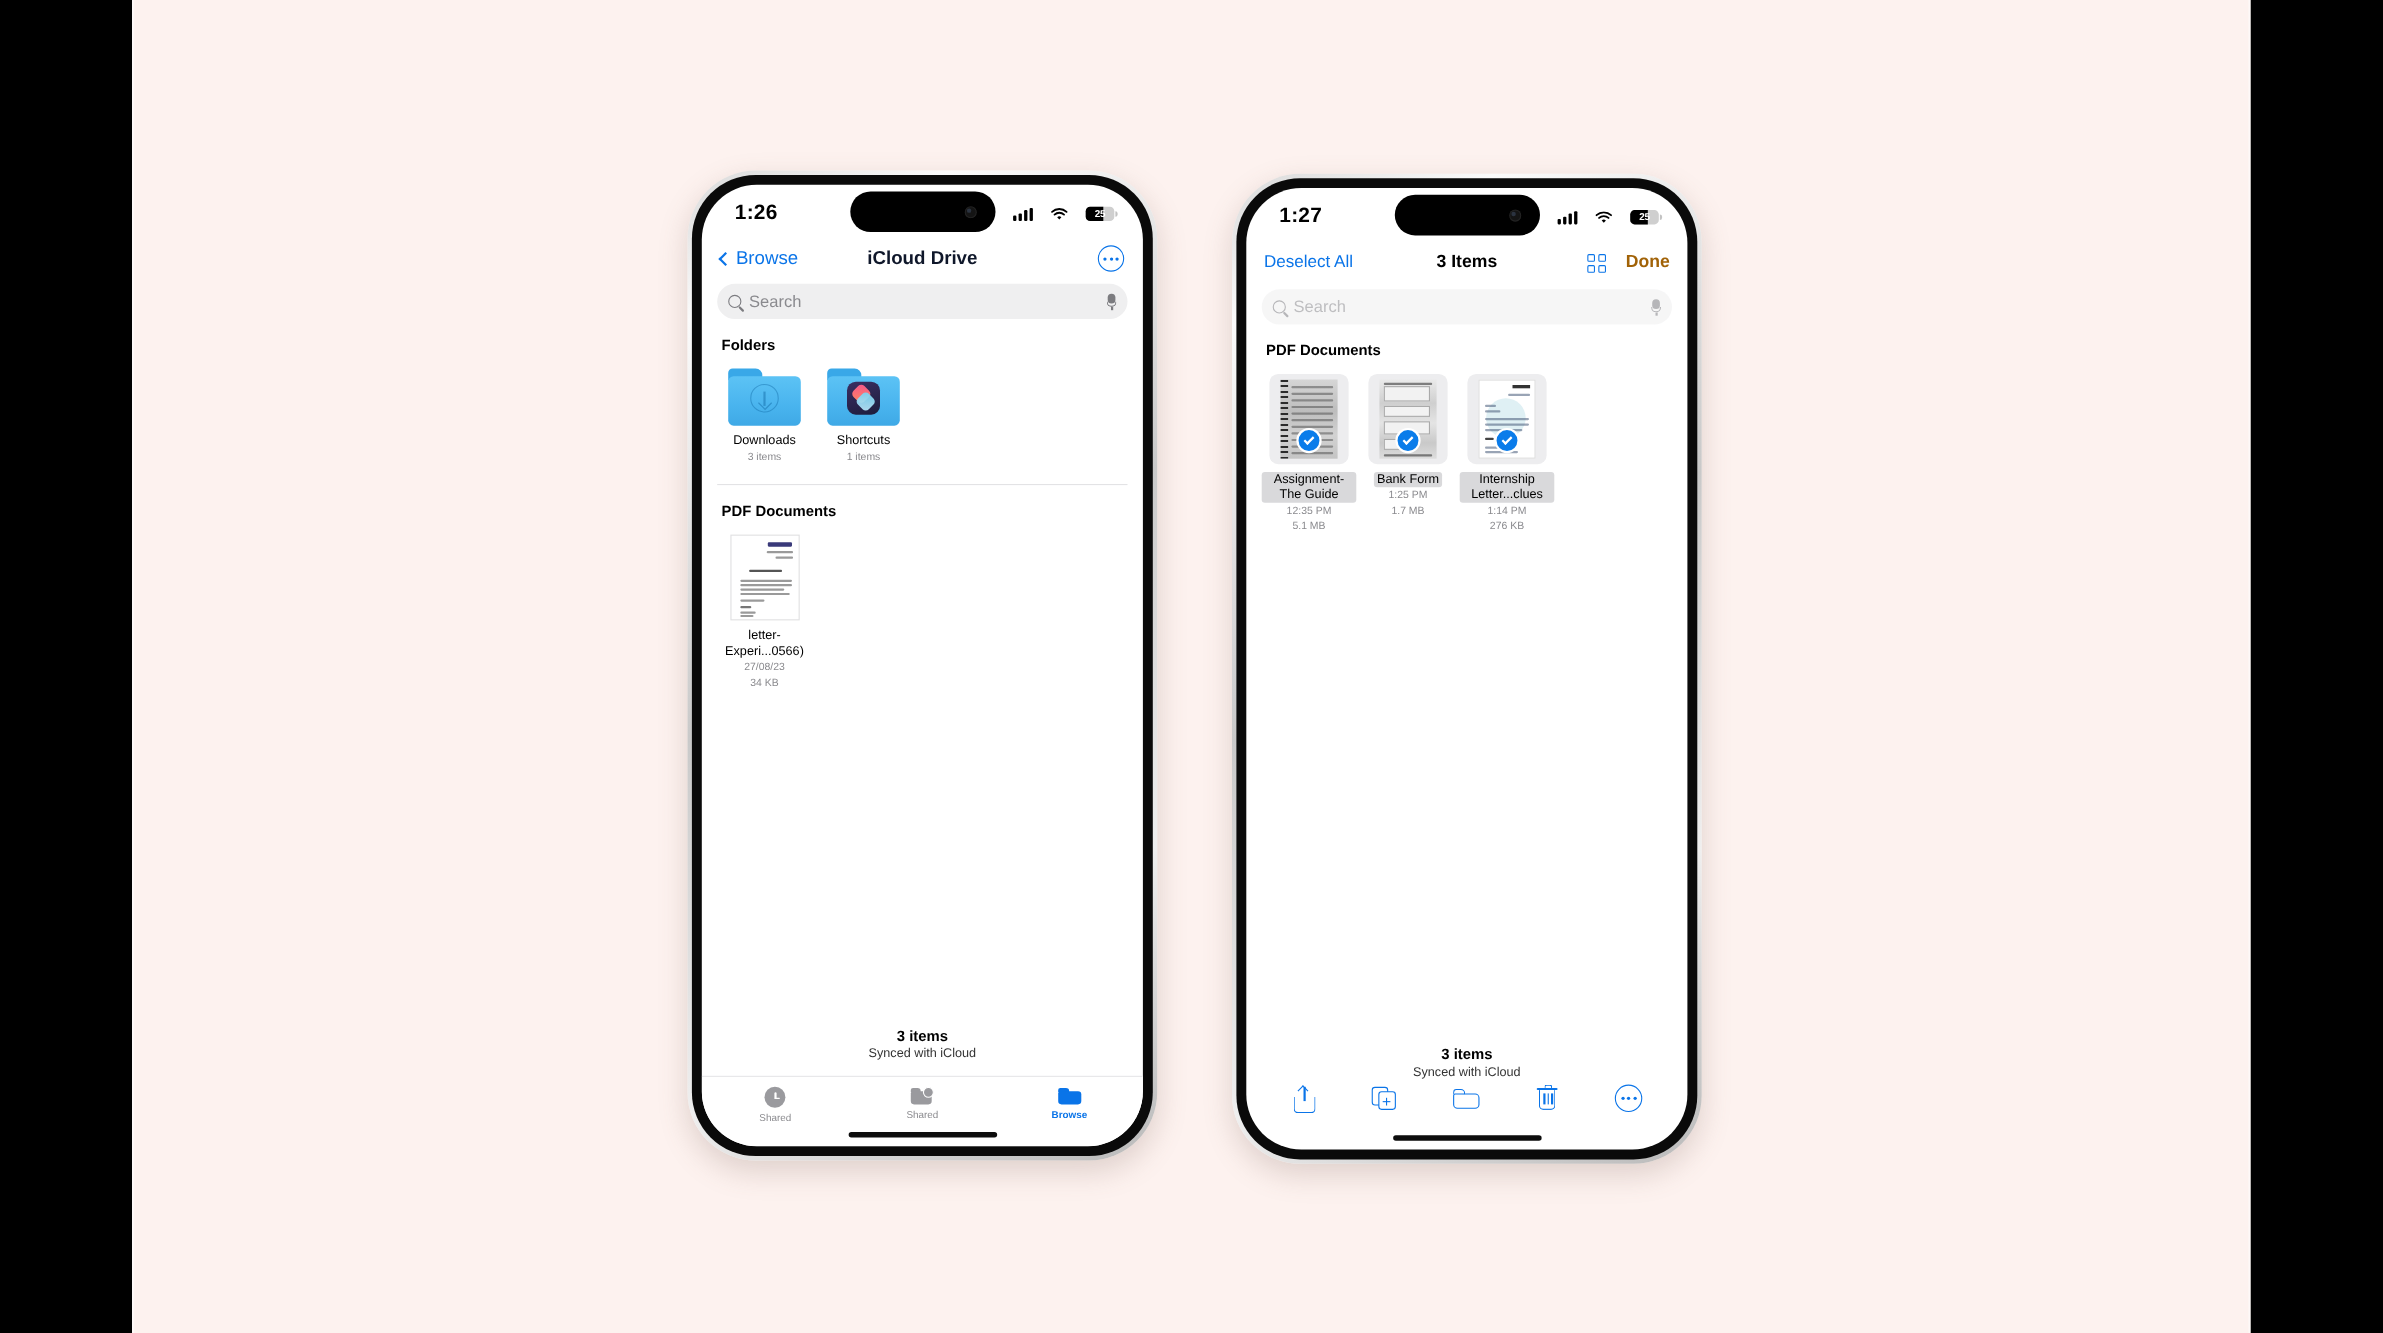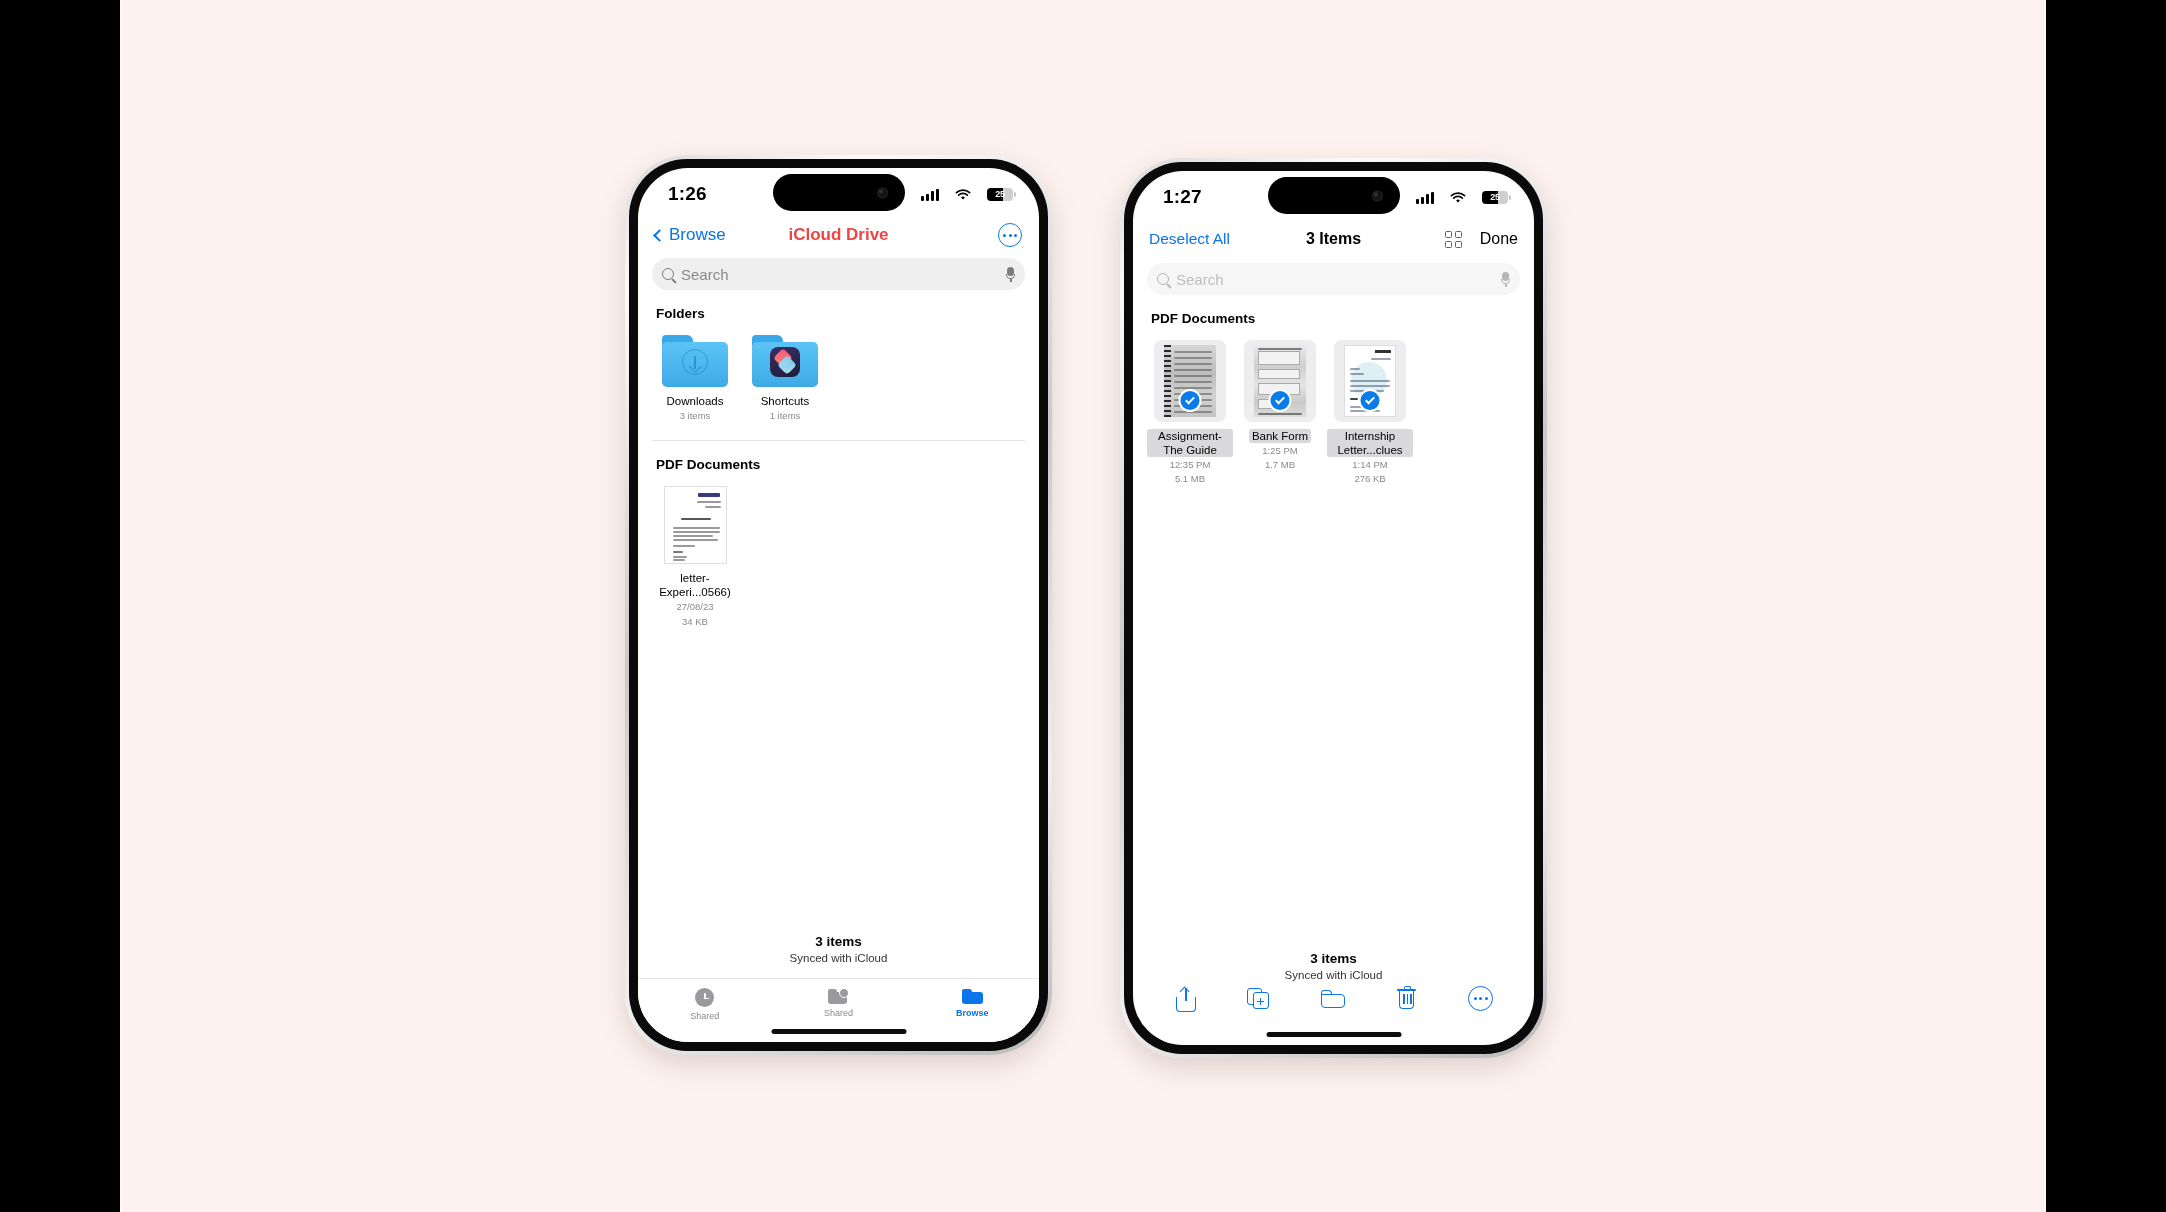--- a/index.html
+++ b/index.html
@@ -81,38 +81,38 @@
 
   
   .navbar {
     height:38px; display:flex; align-items:center; padding:0 17px; position:relative;
   }
   .nav-back { display:flex; align-items:center; gap:3px; color:#0A74E8; font-size:17px; }
   .chev { width:9px; height:9px; border-left:2.4px solid #0A74E8; border-bottom:2.4px solid #0A74E8;
           transform:rotate(45deg); margin-right:2px;}
   .nav-title {
     position:absolute; left:0; right:0; text-align:center; font-size:17px;
-    font-weight:700; color:#ef4444; pointer-events:none;
+    font-weight:700; color:#0f172a; pointer-events:none;
   }
   .nav-right { margin-left:auto; position:relative; z-index:2; }
   .more-circle {
     width:24px; height:24px; border-radius:50%; border:1.6px solid #0A74E8;
     display:flex; align-items:center; justify-content:center; gap:2.5px;
   }
   .more-circle i { width:3px; height:3px; border-radius:50%; background:#0A74E8; }
 
   
   .navbar2 { height:40px; display:flex; align-items:center; padding:0 16px; position:relative; }
   .nav2-left { font-size:15.5px; color:#0A74E8; }
   .nav2-title { position:absolute; left:0; right:0; text-align:center; font-size:16px;
                 font-weight:700; color:#000; pointer-events:none; }
   .nav2-right { margin-left:auto; display:flex; align-items:center; gap:18px; position:relative; z-index:2;}
   .grid-ic { display:grid; grid-template-columns:7px 7px; grid-template-rows:7px 7px; gap:3px; }
   .grid-ic i { border:1.8px solid #0A74E8; border-radius:1.5px; }
-  .done-lbl { font-size:16px; font-weight:400; color:#000000; }
+  .done-lbl { font-size:16px; font-weight:700; color:#a16207; }
 
   
   .searchwrap { padding:4px 14px 0; }
   .search {
     height:32px; border-radius:16px; background:#EFEFF0; display:flex; align-items:center;
     padding:0 10px; gap:7px;
   }
   .search.dim { opacity:.55; }
   .mag { width:12px; height:12px; border:1.8px solid #7C7C80; border-radius:50%; position:relative; flex:0 0 auto;}
   .mag::after{ content:""; position:absolute; right:-4px; bottom:-3px; width:6px; height:1.8px;

